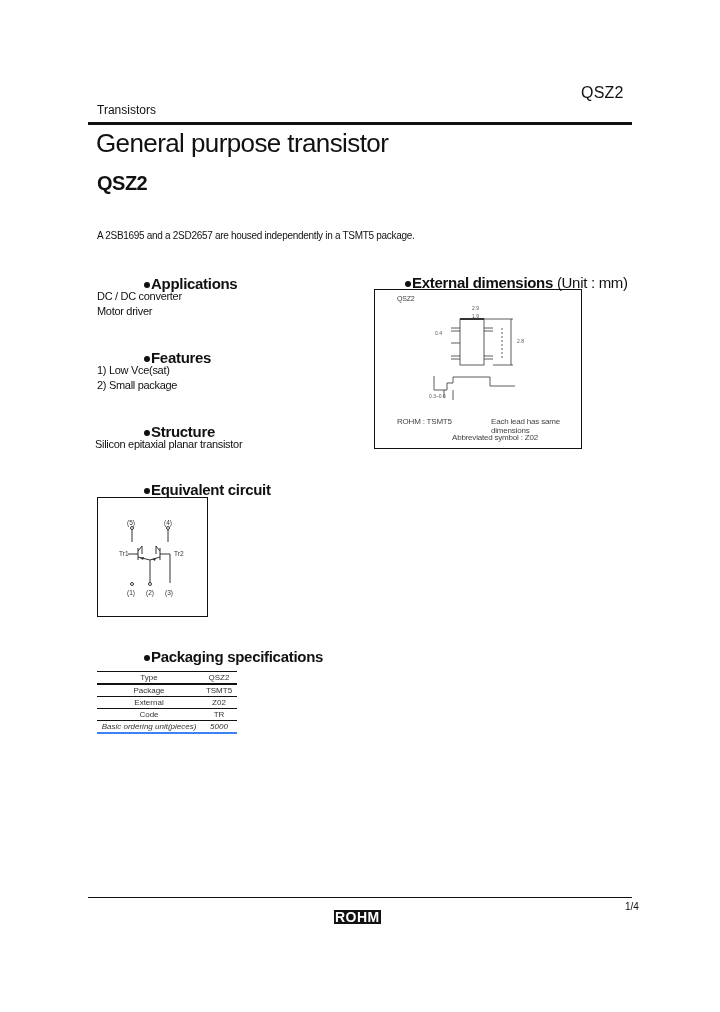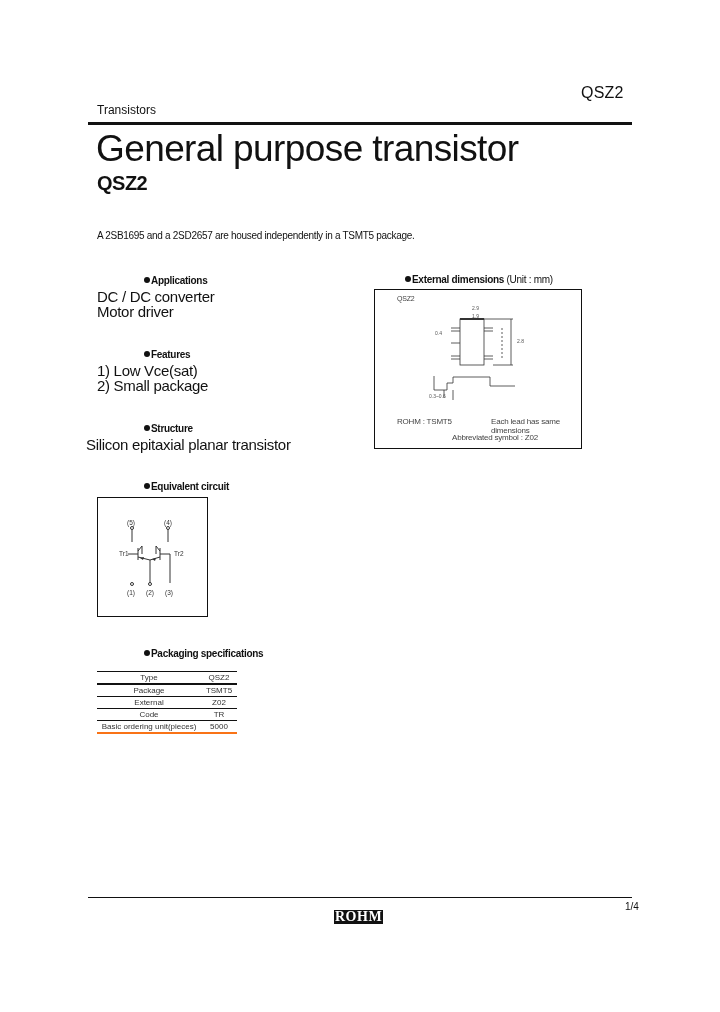--- a/index.html
+++ b/index.html
@@ -2,44 +2,44 @@
 <html><head>
 <meta charset="utf-8">
 <style>
   html, body { margin: 0; padding: 0; background: #ffffff; }
   body { width: 720px; height: 1012px; position: relative; overflow: hidden;
          font-family: "Liberation Sans", sans-serif; color: #111; }
   .abs { position: absolute; }
   .hdr-part { left: 581px; top: 84px; font-size: 16px; letter-spacing: 0.2px; }
   .hdr-cat { left: 97px; top: 103px; font-size: 12px; }
   .rule-top { left: 88px; top: 122px; width: 544px; height: 3px; background: #111; }
-  .title { left: 96px; top: 128px; font-size: 37px; letter-spacing: -0.6px; }
+  .title { left: 96px; top: 128px; font-size: 26px; letter-spacing: -0.6px; }
   .subtitle { left: 97px; top: 172px; font-size: 20px; font-weight: bold; letter-spacing: -0.5px; }
   .intro { left: 97px; top: 230px; font-size: 10px; letter-spacing: -0.3px; }
-  .sec-h { font-size: 10px; font-weight: bold; letter-spacing: -0.3px; padding-left: 48px; }
+  .sec-h { font-size: 15px; font-weight: bold; letter-spacing: -0.3px; padding-left: 48px; }
   .sec-h .bullet { display: inline-block; width: 6px; height: 6px; border-radius: 50%; background: #111; margin-right: 1px; vertical-align: 1px; }
   .sec-h .unit { font-weight: normal; }
-  .body-t { font-size: 15px; letter-spacing: -0.3px; line-height: 15px; }
+  .body-t { font-size: 11px; letter-spacing: -0.3px; line-height: 15px; }
 
   .dim-box { left: 374px; top: 289px; width: 206px; height: 158px; border: 1.5px solid #111; }
   .dim-box .lbl { position: absolute; font-size: 8px; color: #444; letter-spacing: -0.2px; padding-left: 16px; }
   .dim-box .small { position: absolute; font-size: 5px; color: #555; }
 
   .circ-box { left: 97px; top: 497px; width: 109px; height: 118px; border: 1.5px solid #111; }
   .circ-box .t { position: absolute; font-size: 6.5px; color: #333; }
 
   .pkg-table { left: 97px; top: 671px; width: 140px; border-collapse: collapse; font-size: 8px; color: #333; }
   .pkg-table td { padding: 0; height: 11px; text-align: center; border-bottom: 1px solid #111; }
   .pkg-table tr:first-child td { border-top: 1.5px solid #111; border-bottom: 2px solid #111; }
-  .pkg-table tr:last-child td { border-bottom: 2px solid #f97316; }
+  .pkg-table tr:last-child td { border-bottom: 2px solid #3b82f6; font-style: italic; }
   .pkg-table td.k { width: 104px; }
 
   .rule-bottom { left: 88px; top: 897px; width: 544px; height: 1px; background: #111; }
   .page-no { left: 609px; top: 901px; font-size: 10px; margin-left: 16px; }
-  .logo { left: 334px; top: 909px; font-size: 14px; font-weight: bold; letter-spacing: 0.5px; font-family: Liberation Serif, serif; }
+  .logo { left: 334px; top: 909px; font-size: 14px; font-weight: bold; letter-spacing: 0.5px; font-family: Liberation Sans, sans-serif; }
   .logo span { display: inline-block; background: #111; color: #fff; padding: 0 1px; line-height: 14px; }
 </style>
 </head>
 <body>
 
 <div class="abs hdr-part">QSZ2</div>
 <div class="abs hdr-cat">Transistors</div>
 <div class="abs rule-top"></div>
 
 <div class="abs title">General purpose transistor</div>
@@ -58,21 +58,21 @@
   <span class="bullet"></span><span>Features</span>
 </div>
 <div class="abs body-t" style="left:97px; top:363px;">
   <div>1) Low Vce(sat)</div>
   <div>2) Small package</div>
 </div>
 
 <div class="abs sec-h" style="left:96px; top:423px;">
   <span class="bullet"></span><span>Structure</span>
 </div>
-<div class="abs body-t" style="left:86px; top:437px;">
+<div class="abs body-t" style="left:95px; top:437px;">
   <div>Silicon epitaxial planar transistor</div>
 </div>
 
 <div class="abs sec-h" style="left:357px; top:274px;">
   <span class="bullet"></span><span>External dimensions</span>
   <span class="unit">(Unit : mm)</span>
 </div>
 <div class="abs dim-box">
   <span class="lbl" style="left:6px; top:5px; font-size:7px;">QSZ2</span>
   <span class="small" style="left:97px; top:15px;">2.9</span>

